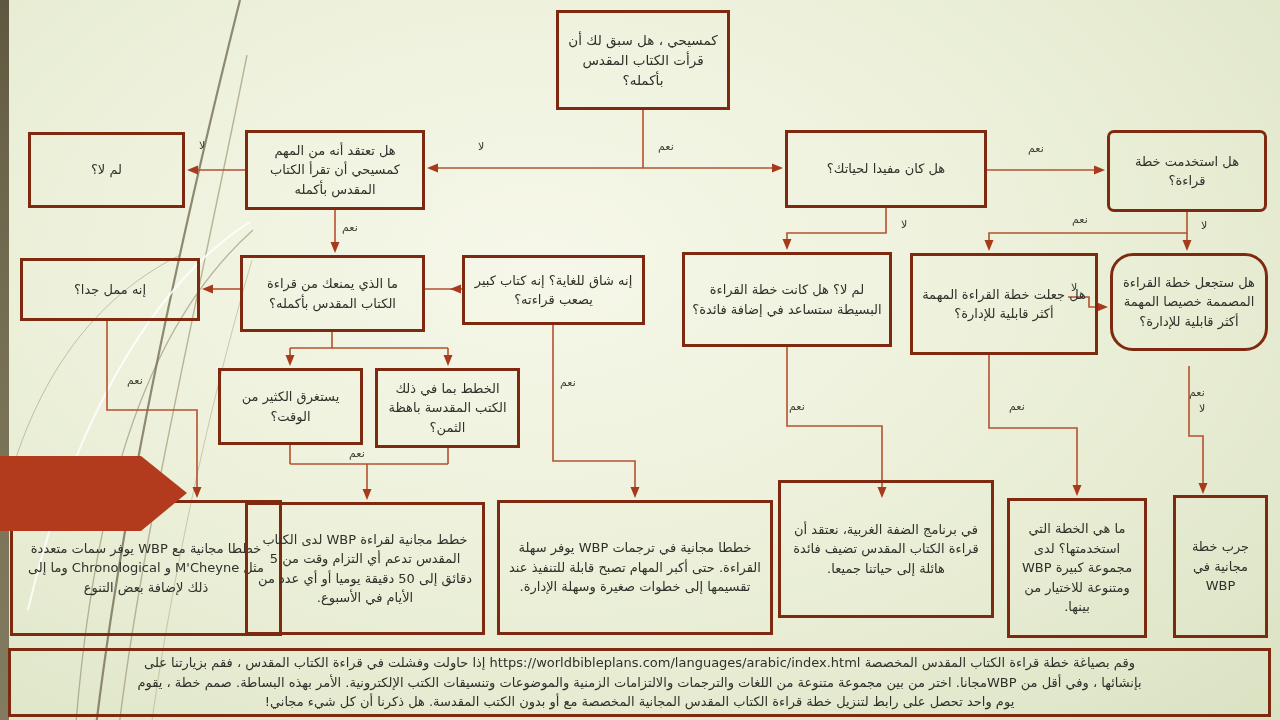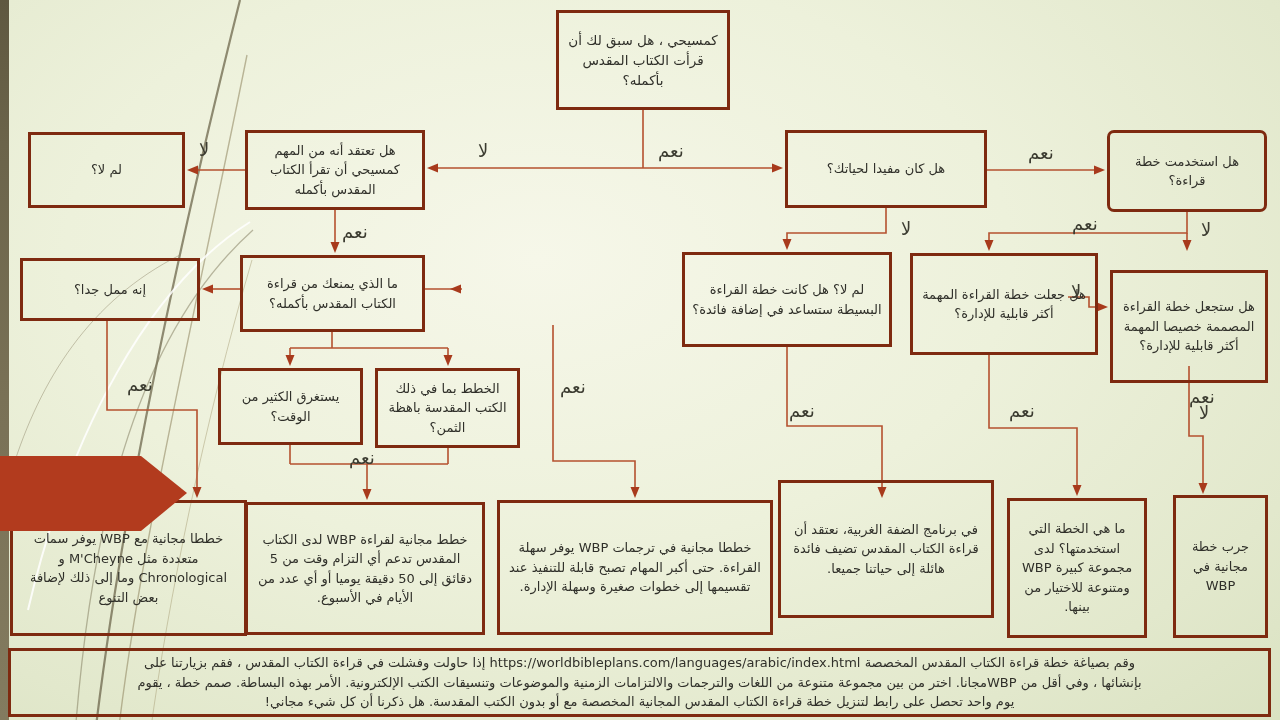--- a/index.html
+++ b/index.html
@@ -18,21 +18,21 @@
   .box{
     position:absolute;z-index:4;box-sizing:border-box;
     border:3px solid #7E2A10;background:transparent;
     display:flex;align-items:center;justify-content:center;
     text-align:center;direction:rtl;
     font-size:13px;line-height:1.5;color:#30302A;
     padding:2px 6px;
   }
   .box.big{font-size:13.5px;}
   .lbl{
-    position:absolute;z-index:4;font-size:18px;color:#3b3b30;direction:rtl;white-space:nowrap;
+    position:absolute;z-index:4;font-size:11px;color:#3b3b30;direction:rtl;white-space:nowrap;
   }
   #banner{
     position:absolute;left:8px;top:648px;width:1263px;height:69px;z-index:4;
     box-sizing:border-box;border:3px solid #7E2A10;background:transparent;
     display:flex;flex-direction:column;justify-content:center;
     font-size:13px;line-height:1.5;color:#30302A;text-align:center;
   }
   #banner .bl{width:100%;}
 </style>
 </head>
@@ -94,28 +94,29 @@
   </svg>
 
   <div class="box" style="left:28px;top:132px;width:157px;height:76px;">لم لا؟</div>
   <div class="box big" style="left:556px;top:10px;width:174px;height:100px;">كمسيحي ، هل سبق لك أن قرأت الكتاب المقدس بأكمله؟</div>
   <div class="box" style="left:245px;top:130px;width:180px;height:80px;">هل تعتقد أنه من المهم كمسيحي أن تقرأ الكتاب المقدس بأكمله</div>
   <div class="box" style="left:785px;top:130px;width:202px;height:78px;">هل كان مفيدا لحياتك؟</div>
   <div class="box" style="left:1107px;top:130px;width:160px;height:82px;border-radius:7px;">هل استخدمت خطة قراءة؟</div>
 
   <div class="box" style="left:20px;top:258px;width:180px;height:63px;">إنه ممل جدا؟</div>
   <div class="box" style="left:240px;top:255px;width:185px;height:77px;">ما الذي يمنعك من قراءة الكتاب المقدس بأكمله؟</div>
+  <div class="box" style="left:462px;top:255px;width:183px;height:70px;">إنه شاق للغاية؟  إنه كتاب كبير يصعب قراءته؟</div>
   <div class="box" style="left:682px;top:252px;width:210px;height:95px;">لم لا؟  هل كانت خطة القراءة البسيطة ستساعد في إضافة فائدة؟</div>
   <div class="box" style="left:910px;top:253px;width:188px;height:102px;">هل جعلت خطة القراءة المهمة أكثر قابلية للإدارة؟</div>
-  <div class="box" style="left:1110px;top:270px;width:158px;height:113px;">هل ستجعل خطة القراءة المصممة خصيصا المهمة أكثر قابلية للإدارة؟</div>
+  <div class="box" style="left:1110px;top:253px;width:158px;height:98px;border-radius:23px;">هل ستجعل خطة القراءة المصممة خصيصا المهمة أكثر قابلية للإدارة؟</div>
 
   <div class="box" style="left:218px;top:368px;width:145px;height:77px;">يستغرق الكثير من الوقت؟</div>
   <div class="box" style="left:375px;top:368px;width:145px;height:80px;">الخطط بما في ذلك الكتب المقدسة باهظة الثمن؟</div>
 
-  <div class="box" style="left:10px;top:500px;width:237px;height:136px;">خططا مجانية مع WBP يوفر سمات متعددة مثل M'Cheyne و Chronological وما إلى ذلك لإضافة بعض التنوع</div>
+  <div class="box" style="left:10px;top:500px;width:272px;height:136px;">خططا مجانية مع WBP يوفر سمات متعددة مثل M'Cheyne و Chronological وما إلى ذلك لإضافة بعض التنوع</div>
   <div class="box" style="left:245px;top:502px;width:240px;height:133px;">خطط مجانية لقراءة WBP لدى الكتاب المقدس تدعم أي التزام وقت من 5 دقائق إلى 50 دقيقة يوميا أو أي عدد من الأيام في الأسبوع.</div>
   <div class="box" style="left:497px;top:500px;width:276px;height:135px;">خططا مجانية في ترجمات WBP يوفر سهلة القراءة.  حتى أكبر المهام تصبح قابلة للتنفيذ عند تقسيمها إلى خطوات صغيرة وسهلة الإدارة.</div>
   <div class="box" style="left:778px;top:480px;width:216px;height:138px;">في برنامج الضفة الغربية، نعتقد أن قراءة الكتاب المقدس تضيف فائدة هائلة إلى حياتنا جميعا.</div>
   <div class="box" style="left:1007px;top:498px;width:140px;height:140px;">ما هي الخطة التي استخدمتها؟  لدى مجموعة كبيرة WBP ومتنوعة للاختيار من بينها.</div>
   <div class="box" style="left:1173px;top:495px;width:95px;height:143px;">جرب خطة مجانية في WBP</div>
 
   <span class="lbl" style="left:478px;top:140px;">لا</span>
   <span class="lbl" style="left:658px;top:140px;">نعم</span>
   <span class="lbl" style="left:199px;top:139px;">لا</span>
   <span class="lbl" style="left:342px;top:221px;">نعم</span>

